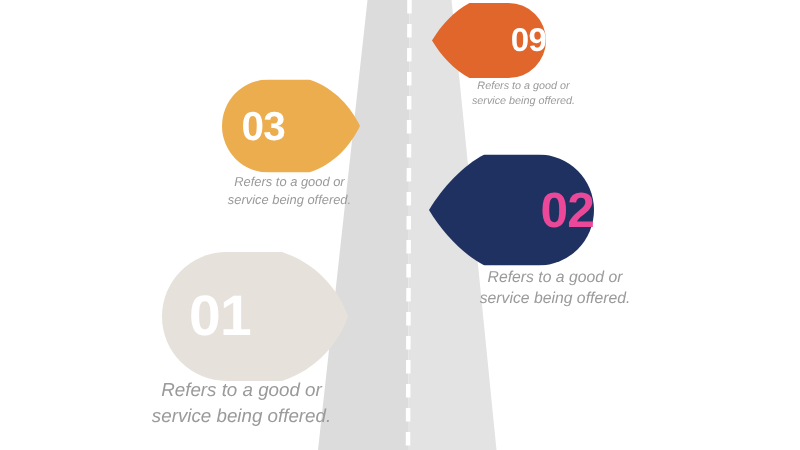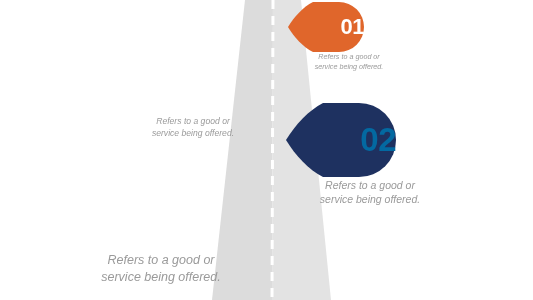--- a/index.html
+++ b/index.html
@@ -79,37 +79,49 @@
 <body>
 
 <div id="stage">
 
   <svg class="road-layer" viewBox="0 0 533 300" width="533" height="300" preserveAspectRatio="none">
     <polygon id="road-left-half" points="245,0 273,0 272,300 212,300" fill="#dcdcdc"></polygon>
     <polygon id="road-right-half" points="273,0 301,0 331,300 272,300" fill="#e3e3e3"></polygon>
     <line id="road-center-line" x1="273" y1="0" x2="272" y2="300" stroke="#ffffff" stroke-width="3" stroke-dasharray="9 7"></line>
   </svg>
 
+  <div class="marker point-right" id="marker-01">
+    <svg class="pin" viewBox="0 0 124 86" width="124" height="86">
+      <path id="pin-path-01" d="M 43 0 A 43 43 0 1 0 43 86 L 80 86 C 104 78 118 60 124 43 C 118 26 104 8 80 0 Z" fill="#e6e2db"></path>
+    </svg>
+    <div class="num" style="color: rgb(255, 255, 255);">01</div>
+  </div>
   <div class="caption" id="caption-01" style="color: rgb(154, 154, 154);">Refers to a good or
 service being offered.</div>
 
   <div class="marker point-left" id="marker-02">
     <svg class="pin" viewBox="0 0 110 74" width="110" height="74">
       <path id="pin-path-02" d="M 73 0 A 37 37 0 1 1 73 74 L 37 74 C 23 67 9 52 0 37 C 9 22 23 7 37 0 Z" fill="#1e3160"></path>
     </svg>
-    <div class="num" style="color: #0369a1;">02</div>
+    <div class="num" style="color: #ec4899;">02</div>
   </div>
   <div class="caption" id="caption-02" style="color: rgb(154, 154, 154);">Refers to a good or
 service being offered.</div>
 
+  <div class="marker point-right" id="marker-03">
+    <svg class="pin" viewBox="0 0 92 62" width="92" height="62">
+      <path id="pin-path-03" d="M 31 0 A 31 31 0 1 0 31 62 L 58 62 C 76 56 86 43 92 31 C 86 19 76 6 58 0 Z" fill="#ebad4e"></path>
+    </svg>
+    <div class="num" style="color: rgb(255, 255, 255);">03</div>
+  </div>
   <div class="caption" id="caption-03" style="color: rgb(154, 154, 154);">Refers to a good or
 service being offered.</div>
 
   <div class="marker point-left" id="marker-04">
     <svg class="pin" viewBox="0 0 76 50" width="76" height="50">
       <path id="pin-path-04" d="M 51 0 A 25 25 0 1 1 51 50 L 25 50 C 15 45 6 35 0 25 C 6 15 15 5 25 0 Z" fill="#e0662b"></path>
     </svg>
-    <div class="num" style="color: rgb(255, 255, 255);">01</div>
+    <div class="num" style="color: rgb(255, 255, 255);">09</div>
   </div>
   <div class="caption" id="caption-04" style="color: rgb(154, 154, 154);">Refers to a good or
 service being offered.</div>
 
 </div>
 
 </body></html>

